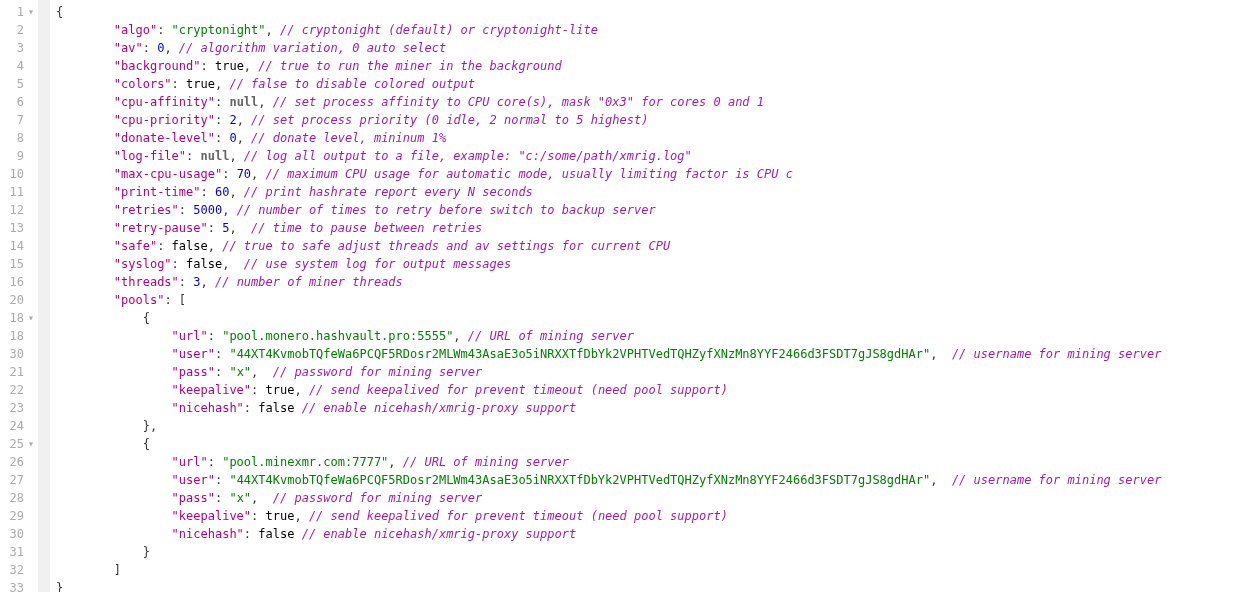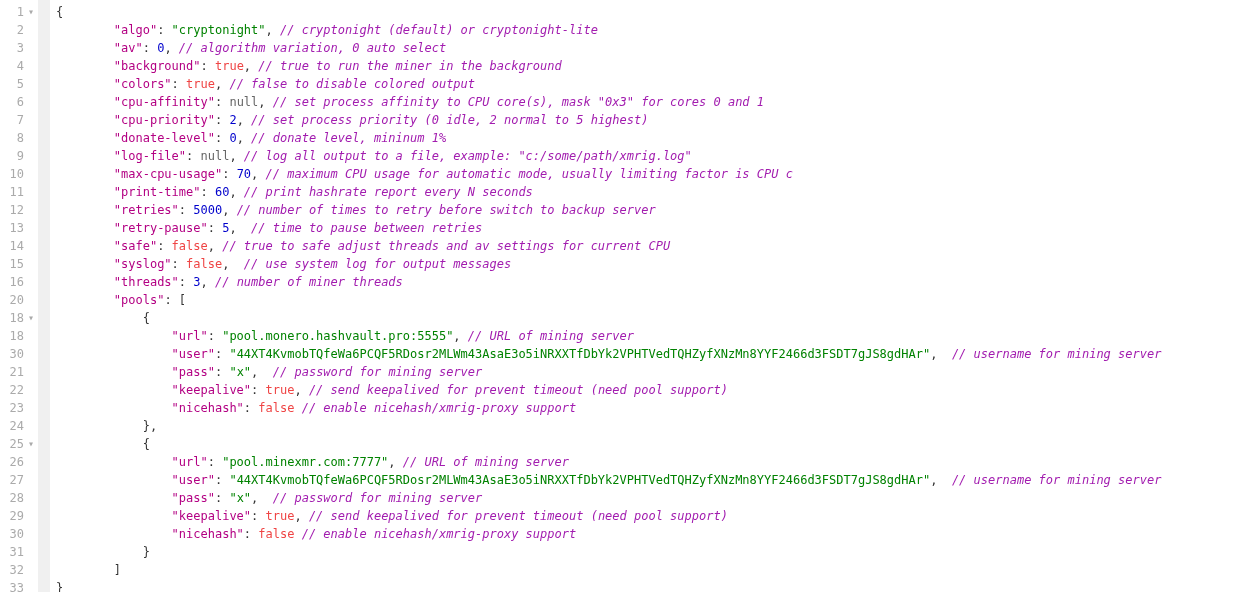--- a/index.html
+++ b/index.html
@@ -8,22 +8,22 @@
   .gutter .ln{display:flex;align-items:center;justify-content:flex-end;height:18px;}
   .ln-num{min-width:18px;display:inline-block;text-align:right;}
   .fold{color:#aaa;width:10px;display:inline-block;text-align:center;font-size:10px;padding-left:2px;}
   .stripe{width:12px;background:#f0f0f0;flex:0 0 12px;}
   .code{padding:3px 6px;white-space:pre;color:#333;}
   .cl{height:18px;}
   .p{color:#333;}        
   .k{color:#b30083;}     
   .s{color:#008200;}     
   .n{color:#0000cc;}     
-  .b{color:#ef4444;}     
-  .nl{color:#666;}       
+  .b{color:#000000;}     
+  .nl{color:#666;font-weight:bold;}       
   .c{color:#a21caf;font-style:italic;} 
 </style>
 </head>
 <body>
 
 <div class="editor">
   <div class="gutter" id="gutter">
       <div class="ln">
         <span class="ln-num">1</span>
         <span class="fold">▾</span>

